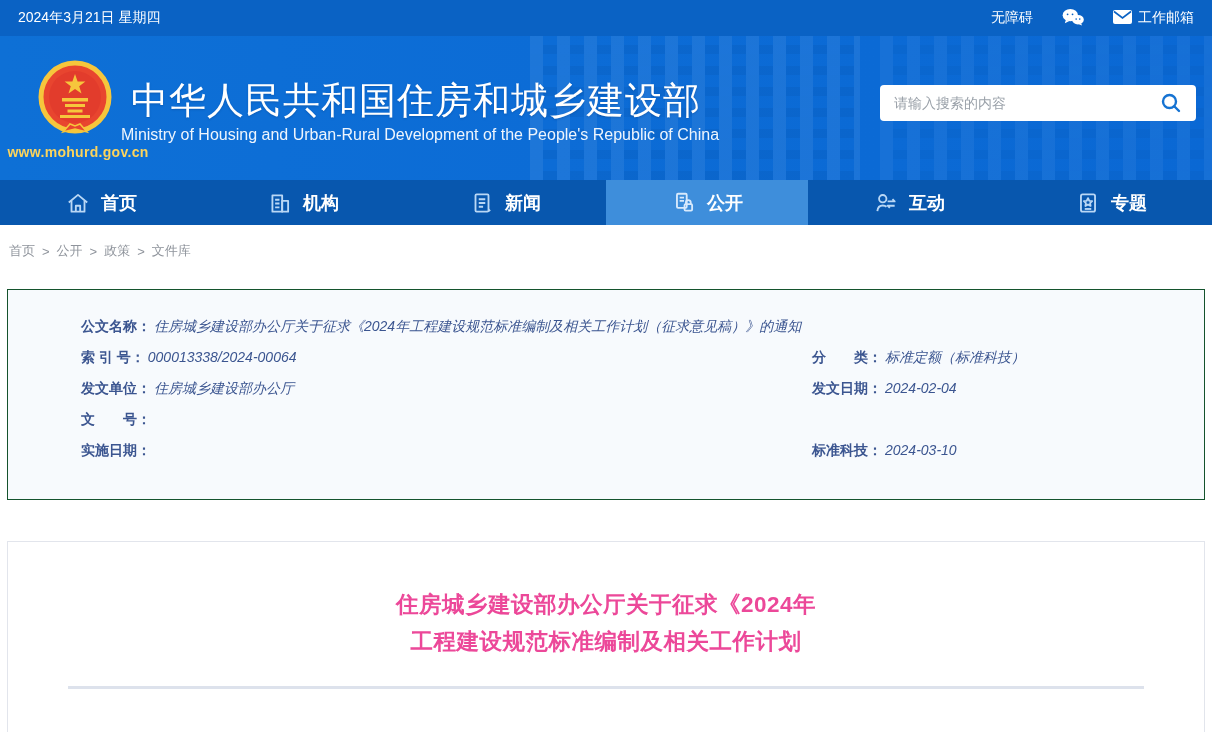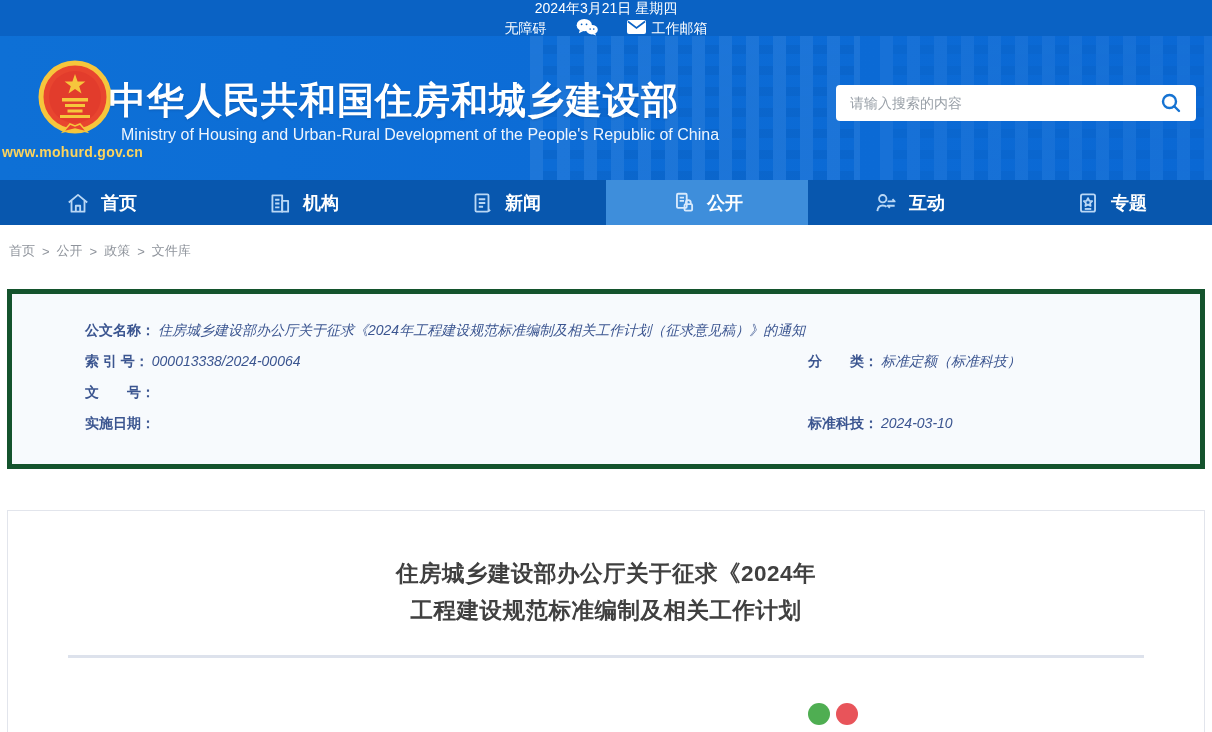--- a/index.html
+++ b/index.html
@@ -7,53 +7,53 @@
   body {
     width:1212px; height:732px; overflow:hidden;
     background:#ffffff;
     font-family:"Liberation Sans", sans-serif;
   }
 
   
   .topbar {
     height:36px; background:#0a62c4; color:#fff;
     display:flex; align-items:center; justify-content:space-between;
-    padding:0 18px; font-size:14px;flex-direction:column;
+    padding:0 18px; font-size:14px;
   }
   .topbar-right { display:flex; align-items:center; gap:28px; }
   .topbar-right .with-icon { display:flex; align-items:center; gap:6px; }
 
   
   .header {
     height:144px; position:relative; overflow:hidden;
     background:linear-gradient(90deg,#0e70d6 0%,#0c6cd6 45%,#0a68d4 100%);
   }
   .bldg1, .bldg2 {
     position:absolute; top:0; height:144px; opacity:.07; pointer-events:none;
     background:
       repeating-linear-gradient(90deg, rgba(255,255,255,.95) 0 13px, transparent 13px 27px),
       repeating-linear-gradient(0deg, rgba(10,40,90,.9) 0 9px, transparent 9px 21px);
   }
   .bldg1 { left:530px; width:330px; }
   .bldg2 { left:880px; width:332px; opacity:.05; }
   .emblem { position:absolute; left:36px; top:24px; width:78px; height:80px; }
   .site-url {
-    position:absolute; left:2px; top:108px; width:152px; text-align:left;
+    position:absolute; left:2px; top:108px; width:152px; text-align:center;
     color:#fcd45c; font-weight:bold; font-size:14px; letter-spacing:.3px;
   }
   .site-name {
-    position:absolute; left:109px; top:40px; color:#ffffff;
-    font-size:37px; font-weight:bold; letter-spacing:1px; white-space:nowrap;
+    position:absolute; left:131px; top:40px; color:#ffffff;
+    font-size:37px; font-weight:normal; letter-spacing:1px; white-space:nowrap;
     text-shadow:0 1px 2px rgba(0,40,90,.25);
   }
   .site-name-en {
     position:absolute; left:121px; top:90px; color:#eef5fd; font-size:16px; white-space:nowrap;
   }
   .search {
-    position:absolute; right:16px; top:49px; width:360px; height:36px;
+    position:absolute; right:16px; top:49px; width:316px; height:36px;
     background:#fff; border-radius:4px; display:flex; align-items:center;
     padding:4px 12px;
   }
   .search input {
     flex:1; border:none; outline:none; font-size:14px; color:#333;
     font-family:"Liberation Sans", sans-serif; background:transparent;
   }
   .search input::placeholder { color:#9aa1a9; }
   .search-btn { width:26px; height:26px; display:flex; align-items:center; justify-content:center; cursor:pointer; }
 
@@ -69,40 +69,40 @@
   
   .breadcrumb {
     display:flex; align-items:center; gap:7px;
     padding:17px 0 13px 9px; font-size:13px; color:#8f949c;
   }
   .breadcrumb .crumb { cursor:pointer; }
 
   
   .meta-panel {
     margin:16px 7px 0 7px;
-    border:5px solid #14532d; background:#f7fafd;
+    border:1px solid #14532d; background:#f7fafd;
     padding:27px 40px 28px 73px;
     font-size:14px; color:#3b5590;
   }
   .meta-row { display:flex; line-height:18px; margin-bottom:13px; }
-  .meta-row:last-child { margin-bottom:4px; }
+  .meta-row:last-child { margin-bottom:12px; }
   .meta-left { flex:1; display:flex; }
   .meta-right { width:352px; display:flex; }
   .meta-label { font-weight:bold; white-space:pre; }
   .meta-value { margin-left:3px;font-style:italic; }
 
   
   .article-box {
     margin:41px 7px 0 7px;
     border:1px solid #e2e5ec; background:#fff;
     height:420px; position:relative;
   }
   .article-title {
     margin-top:44px; text-align:center;
-    font-size:22.5px; font-weight:bold; color:#404040;
+    font-size:22.5px; font-weight:bold; color:#ec4899;
     line-height:37px; letter-spacing:.5px;
   }
   .article-divider {
     height:3px; background:#dde2ec; margin:26px 60px 0 60px;
   }
   .share-icon { position:absolute; width:22px; height:22px; border-radius:50%; top:192px; }
   .share-green { left:800px; background:#4fae52; }
   .share-red { left:828px; background:#e8545a; }
 </style>
 </head>
@@ -254,20 +254,30 @@
     <div class="meta-left">
       <span class="meta-label">索 引 号：</span>
       <span class="meta-value">000013338/2024-00064</span>
     </div>
     <div class="meta-right">
       <span class="meta-label">分　　类：</span>
       <span class="meta-value">标准定额（标准科技）</span>
     </div>
   </div>
 
+  <div class="meta-row">
+    <div class="meta-left">
+      <span class="meta-label">发文单位：</span>
+      <span class="meta-value">住房城乡建设部办公厅</span>
+    </div>
+    <div class="meta-right">
+      <span class="meta-label">发文日期：</span>
+      <span class="meta-value">2024-02-04</span>
+    </div>
+  </div>
 
   <div class="meta-row">
     <div class="meta-left">
       <span class="meta-label">文　　号：</span>
       <span class="meta-value"></span>
     </div>
   </div>
 
   <div class="meta-row">
     <div class="meta-left">

